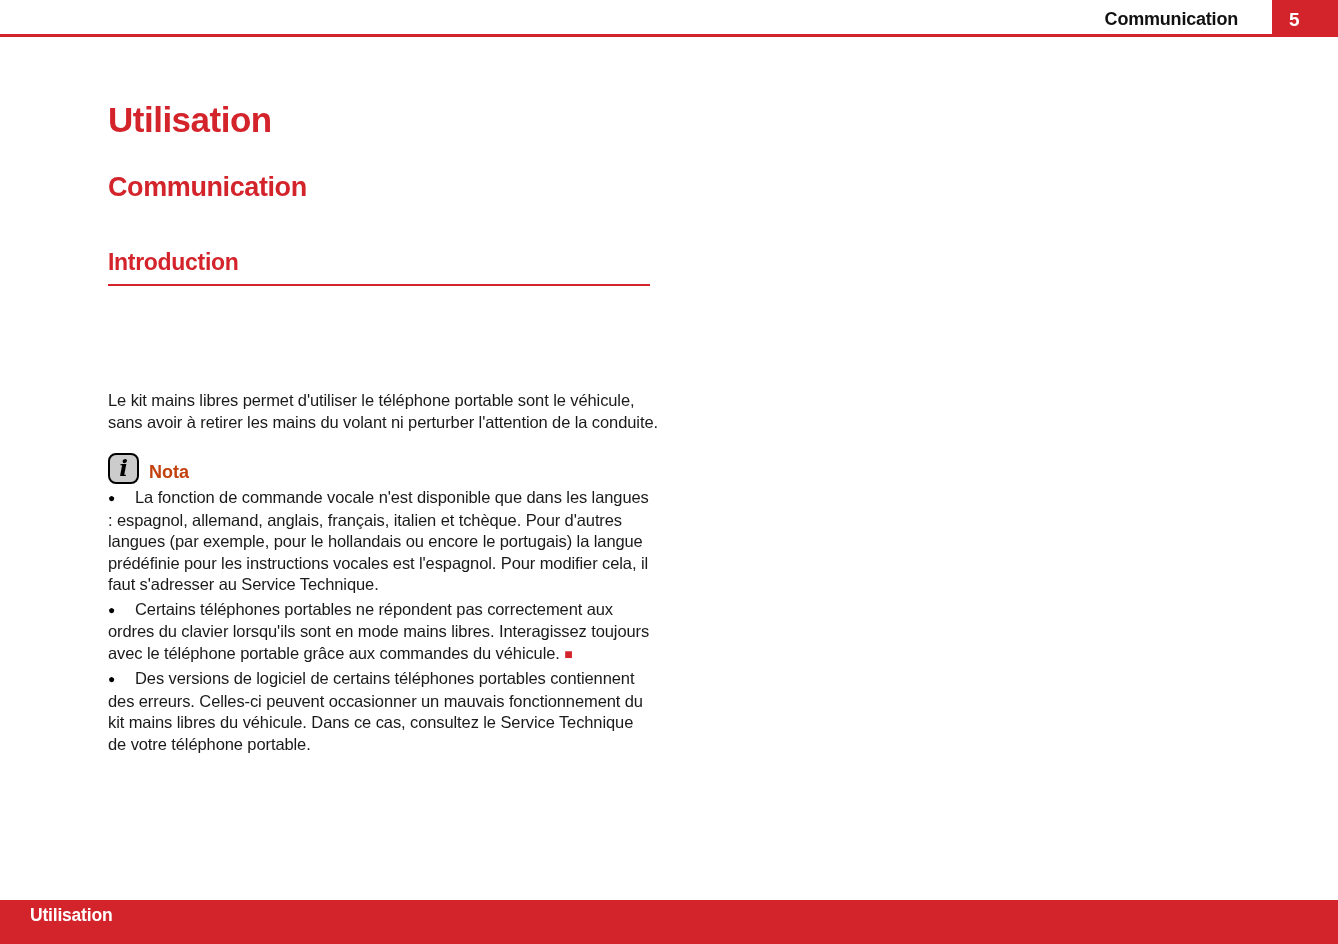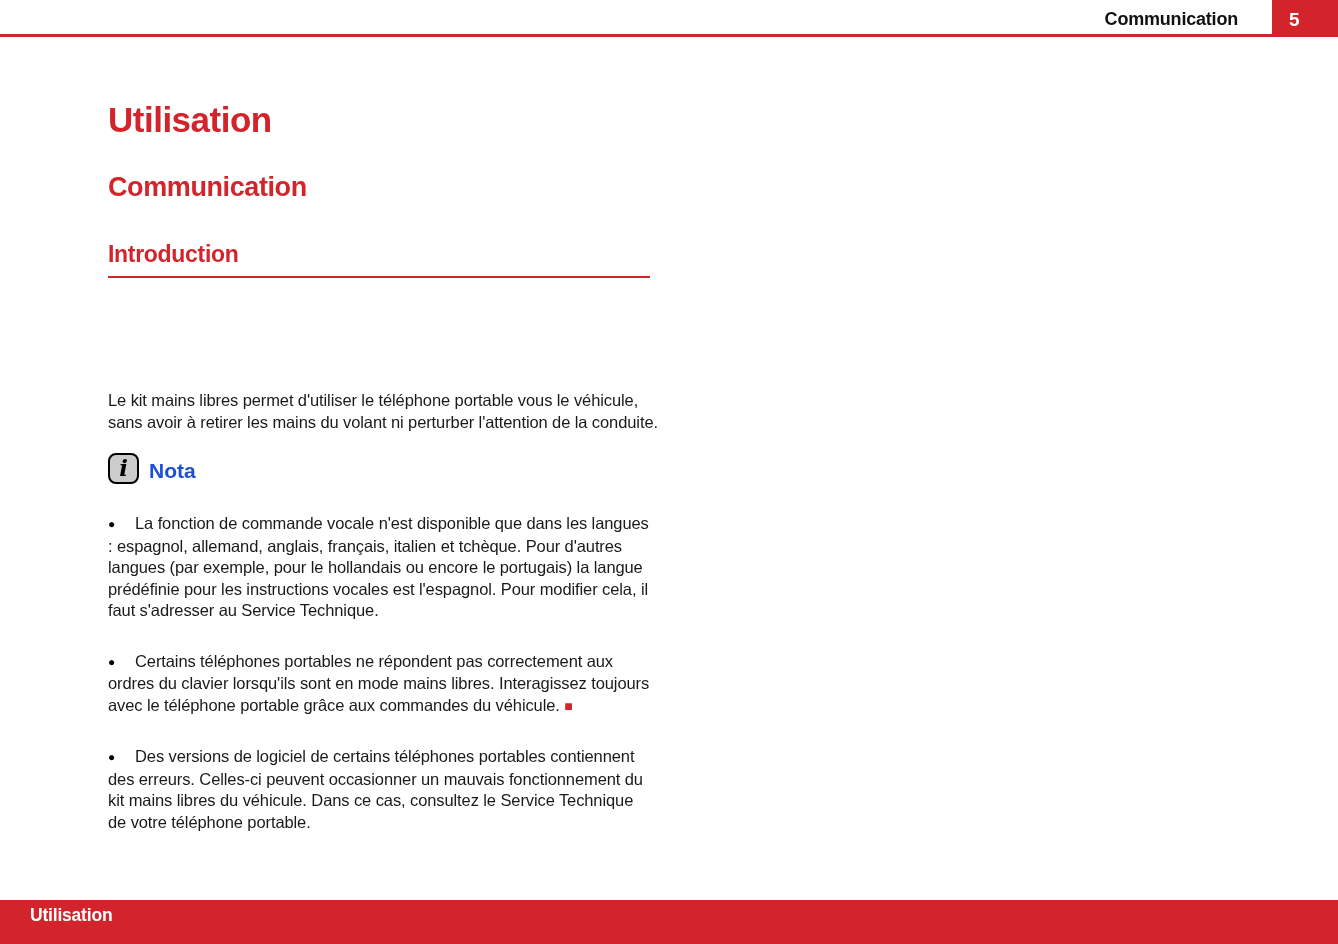--- a/index.html
+++ b/index.html
@@ -36,21 +36,21 @@
     position:absolute; top:100px; left:108px;
     font-size:35px; line-height:40px; font-weight:bold;
     color:var(--accent); letter-spacing:-0.5px;
   }
   h2.chapter-title {
     position:absolute; top:171px; left:108px;
     font-size:27px; line-height:32px; font-weight:bold;
     color:var(--accent); letter-spacing:-0.4px;
   }
   h3.section-heading {
-    position:absolute; top:240px; left:108px;
+    position:absolute; top:248px; left:108px;
     width:542px;
     font-size:23px; line-height:28px; font-weight:bold;
     color:var(--accent); letter-spacing:-0.3px;
     padding-bottom:8px;
     border-bottom:2.5px solid var(--accent);
   }
   
   .lead-paragraph {
     position:absolute; top:291px; left:108px;
     width:535px;
@@ -75,25 +75,25 @@
     display:flex; align-items:center; justify-content:center;
     flex:0 0 auto;
   }
   .note-icon i {
     font-family:"DejaVu Serif", serif;
     font-style:italic; font-weight:bold;
     font-size:23px; line-height:1; color:#000;
     transform:translateY(-1px);
   }
   .note-label {
-    font-size:21px; font-weight:bold; color:#1d4ed8;
+    font-size:18px; font-weight:bold; color:#c2410c;
     margin-left:10px; padding-bottom:1px;
   }
   .note-item {
-    margin-top:29px;
+    margin-top:3px;
     font-size:16.5px; line-height:21.5px;
     letter-spacing:-0.1px;
   }
   .bullet-dot {
     display:inline-block; width:27px;
     font-size:12px; vertical-align:1px; color:#000;
   }
   .end-marker { color:var(--accent); font-size:14px; }
   
   .footer-bar {
@@ -115,21 +115,21 @@
   <span class="header-label">Communication</span>
   <div class="page-num-box">
     <span>5</span>
   </div>
   <div class="header-rule"></div>
 
   <h1 class="page-title">Utilisation</h1>
   <h2 class="chapter-title">Communication</h2>
   <h3 class="section-heading">Introduction</h3>
 
-  <p class="intro-paragraph">Le kit mains libres permet d'utiliser le téléphone portable vous le véhicule, sans avoir à retirer les mains du volant ni perturber l'attention de la conduite.</p>
+  <p class="intro-paragraph">Le kit mains libres permet d'utiliser le téléphone portable sont le véhicule, sans avoir à retirer les mains du volant ni perturber l'attention de la conduite.</p>
 
   <div class="note-block">
     <div class="note-header">
       <span class="note-icon">
         <i>i</i>
       </span>
       <span class="note-label">Nota</span>
     </div>
 
     <p class="note-item">

